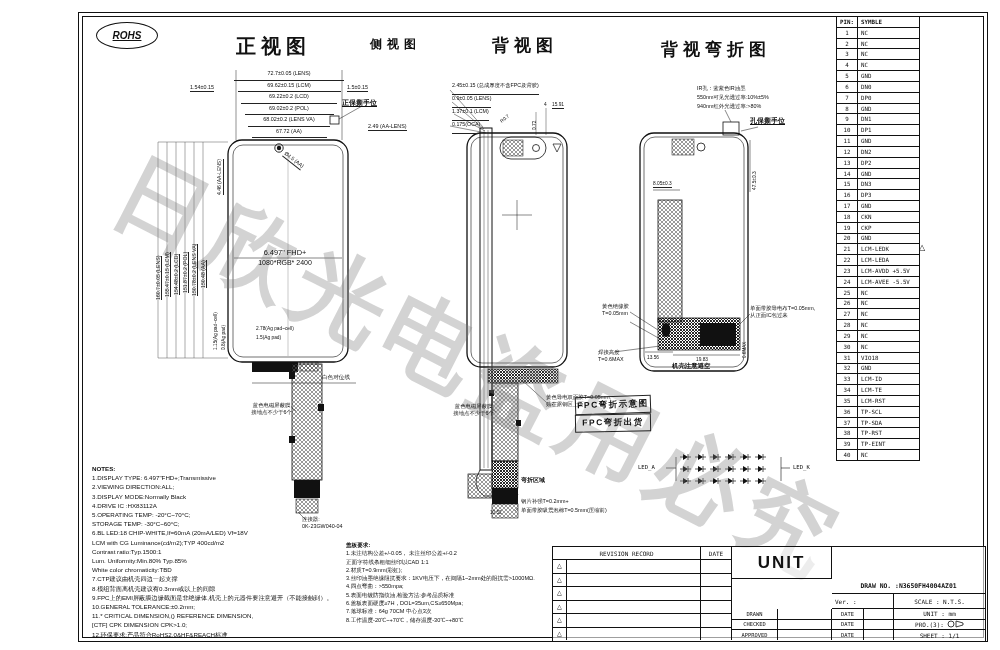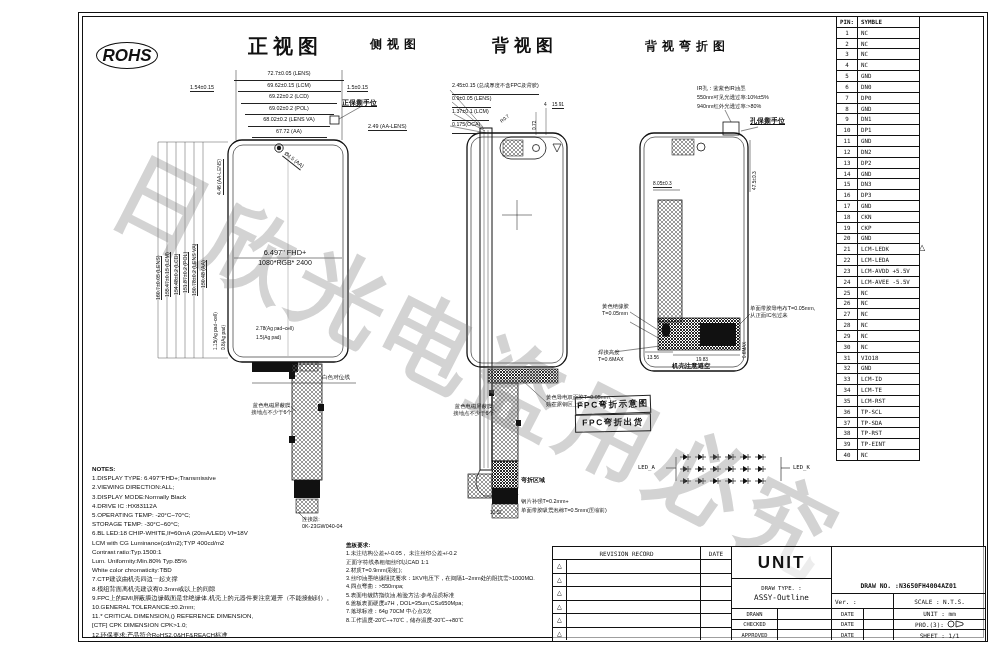--- a/index.html
+++ b/index.html
@@ -13,23 +13,23 @@
   .u{text-decoration:underline;}
   .rot{transform:rotate(-90deg);transform-origin:0 0;white-space:nowrap;}
   .ctr{text-align:center;}
   .rt{text-align:right;}
   svg.art{position:absolute;left:0;top:0;z-index:5;}
   
   .wm{position:absolute;left:150px;top:130px;z-index:8;font-size:92px;font-weight:bold;
       letter-spacing:8px;color:rgba(125,125,125,.34);transform:rotate(27deg);
       transform-origin:0 0;white-space:nowrap;pointer-events:none;}
   
-  .rohs{position:absolute;left:96px;top:42px;width:60px;height:25px;border:1.6px solid #111;
+  .rohs{position:absolute;left:96px;top:22px;width:60px;height:25px;border:1.6px solid #111;
       border-radius:50%;display:flex;align-items:center;justify-content:center;
-      font-style:italic;font-weight:bold;font-size:17px;z-index:20;}
+      font-style:italic;font-weight:bold;font-size:10px;z-index:20;text-decoration:underline;}
   .vtitle{position:absolute;z-index:20;font-weight:bold;letter-spacing:5px;font-family:"Liberation Serif",serif;}
   
   .topdims{position:absolute;left:234px;top:69px;width:110px;z-index:20;}
   .topdims>div{height:10.5px;text-align:center;font-size:5.4px;line-height:9px;margin:0 auto;border-bottom:.5px solid #222;}
   .topdims>div:nth-child(1){width:110px}.topdims>div:nth-child(2){width:103px}
   .topdims>div:nth-child(3){width:96px}.topdims>div:nth-child(4){width:89px}
   .topdims>div:nth-child(5){width:82px}.topdims>div:nth-child(6){width:75px}
   
   .leftdims{position:absolute;left:0;top:0;z-index:20;}
   .leftdims>div{position:absolute;font-size:5.2px;transform:rotate(-90deg);transform-origin:0 0;white-space:nowrap;border-bottom:.5px solid #222;}
@@ -200,24 +200,24 @@
         <use href="#ledsym" x="710" y="478"></use>
       <use href="#ledsym" x="725" y="478"></use>
         <use href="#ledsym" x="740" y="478"></use>
         <use href="#ledsym" x="755" y="478"></use>
     </g>
   </svg>
 
   <div class="wm">日欣光电盗用必究</div>
 
   <div class="rohs">ROHS</div>
-  <div class="vtitle" style="left:248px;top:33px;font-size:20px;">正视图</div>
+  <div class="vtitle" style="left:236px;top:33px;font-size:20px;">正视图</div>
   <div class="vtitle" style="left:370px;top:36px;font-size:12px;">侧视图</div>
   <div class="vtitle" style="left:492px;top:34px;font-size:17px;">背视图</div>
-  <div class="vtitle" style="left:645px;top:38px;font-size:12px;">背视弯折图</div>
+  <div class="vtitle" style="left:661px;top:38px;font-size:17px;">背视弯折图</div>
 
   <div class="topdims">
 
   <div>72.7±0.05 (LENS)</div>
       <div>69.62±0.15 (LCM)</div>
       <div>69.22±0.2 (LCD)</div>
       <div>69.02±0.2 (POL)</div>
       <div>68.02±0.2 (LENS VA)</div>
       <div>67.72 (AA)</div>
     </div>
@@ -483,24 +483,20 @@
       <div class="cell" style="left:14px;top:80.5px;width:134px;height:12.5px;border-bottom:none;"></div>
       <div class="cell" style="left:148px;top:13px;width:31px;height:13.5px;"></div>
       <div class="cell" style="left:148px;top:26.5px;width:31px;height:13.5px;"></div>
       <div class="cell" style="left:148px;top:40px;width:31px;height:13.5px;"></div>
       <div class="cell" style="left:148px;top:53.5px;width:31px;height:13.5px;"></div>
       <div class="cell" style="left:148px;top:67px;width:31px;height:13.5px;"></div>
       <div class="cell" style="left:148px;top:80.5px;width:31px;height:12.5px;border-bottom:none;"></div>
     </div>
 
     <div class="cell nisin" style="left:179px;top:0;width:100px;height:32px;">UNIT</div>
-    <div class="cell" style="left:179px;top:32px;width:100px;height:30px;flex-direction:column;justify-content:center;gap:2px;">
-      <div style="font-size:5.6px;">DRAW TYPE. :</div>
-      <div style="font-size:7.6px;">ASSY-Outline</div>
-    </div>
     <div class="cell nb b" style="left:279px;top:32px;width:153px;height:15px;font-size:6.4px;">DRAW NO. :N3650FH4004AZ01</div>
     <div class="cell" style="left:279px;top:47px;width:62px;height:15px;justify-content:flex-start;padding-left:3px;">Ver. :</div>
     <div class="cell nb" style="left:341px;top:47px;width:91px;height:15px;">SCALE : N.T.S.</div>
 
     <div class="cell" style="left:179px;top:62px;width:46px;height:10.5px;font-size:5.4px;">DRAWN</div>
     <div class="cell" style="left:225px;top:62px;width:54px;height:10.5px;"></div>
     <div class="cell" style="left:279px;top:62px;width:32px;height:10.5px;font-size:5.4px;">DATE</div>
     <div class="cell" style="left:311px;top:62px;width:30px;height:10.5px;"></div>
     <div class="cell nb" style="left:341px;top:62px;width:91px;height:10.5px;">UNIT : mm</div>
     <div class="cell" style="left:179px;top:72.5px;width:46px;height:10.5px;font-size:5.4px;">CHECKED</div>

